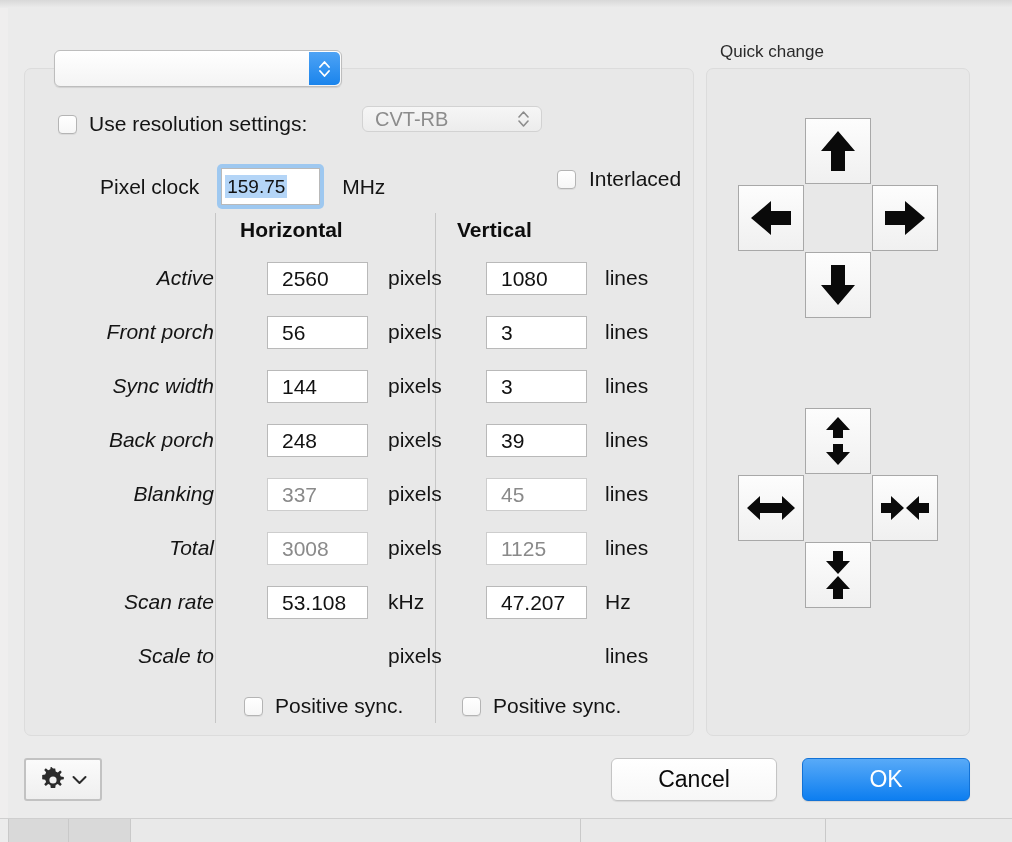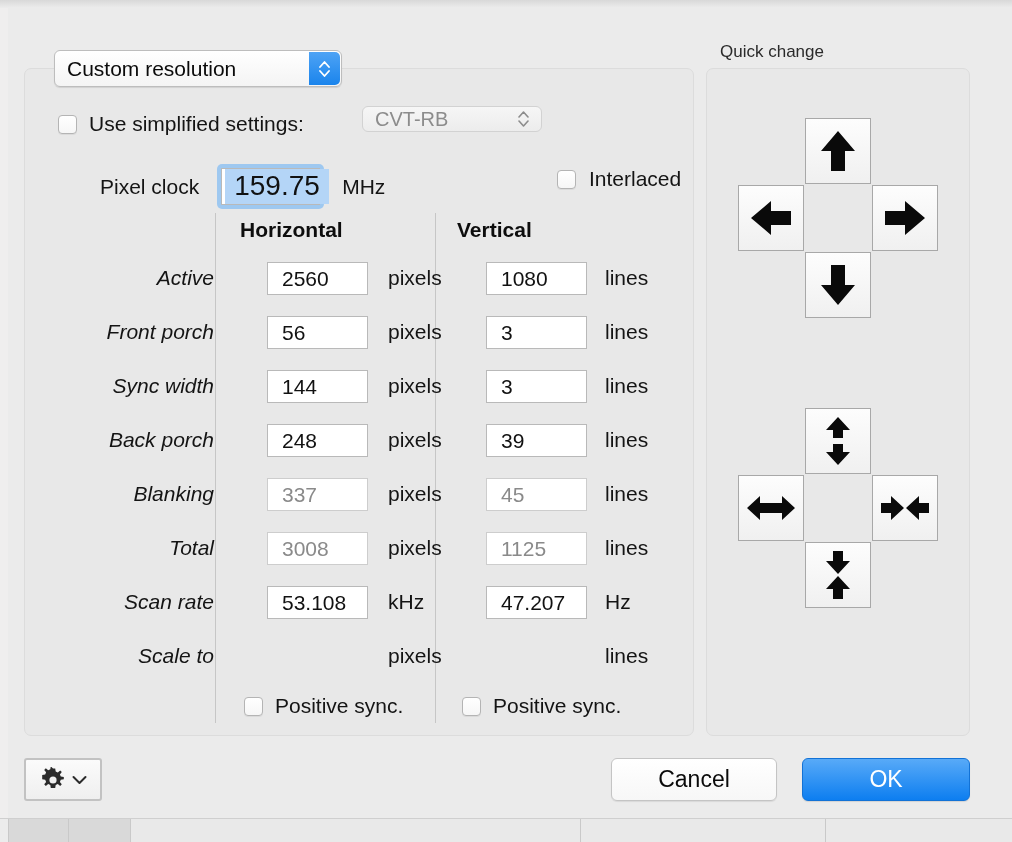--- a/index.html
+++ b/index.html
@@ -111,22 +111,22 @@
   }
   .pc-field {
     width: 99px; height: 37px;
     background: #ffffff;
     border: 1px solid #b9b9b9;
     display: flex; align-items: center;
     padding: 0 3px;
   }
   .pc-selected {
     background: #b4d5f7;
-    font-size: 28px; color: #111;
-    padding: 1px 9px;
+    font-size: 19px; color: #111;
+    padding: 1px 2px;
     line-height: 1.15;
   }
   .pc-unit { margin-left: 18px; font-size: 21px; color: #141414; }
 
   .row-interlaced {
     position: absolute; left: 518px; top: 167px;
     display: flex; align-items: center; gap: 13px; padding-left: 39px;
   }
   .row-interlaced .lbl { font-size: 21px; color: #141414; }
 
@@ -220,34 +220,33 @@
 </head>
 <body>
 
 <div class="win-top"></div>
 <div class="win-left"></div>
 
 <div class="groupbox" id="main-group"></div>
 <div class="groupbox" id="quick-group"></div>
 
 <div class="popup-button">
-  <span>Custom resolution</span>
   <span class="popup-arrowbox">
     <svg class="chev" viewBox="0 0 11 7">
       <path d="M1 6 L5.5 1 L10 6" fill="none" stroke="#fff" stroke-width="1.8" stroke-linecap="round" stroke-linejoin="round"></path>
     </svg>
     <svg class="chev" viewBox="0 0 11 7">
       <path d="M1 1 L5.5 6 L10 1" fill="none" stroke="#fff" stroke-width="1.8" stroke-linecap="round" stroke-linejoin="round"></path>
     </svg>
   </span>
 </div>
 
 <div class="row-simplified">
   <span class="chk"></span>
-  <span class="lbl">Use simplified settings:</span>
+  <span class="lbl">Use resolution settings:</span>
 </div>
 
 <div class="popup-small">
   <span>CVT-RB</span>
   <span class="stepper">
     <svg class="chev" viewBox="0 0 11 7">
       <path d="M1 6 L5.5 1 L10 6" fill="none" stroke="#8c8c8c" stroke-width="1.6" stroke-linecap="round" stroke-linejoin="round"></path>
     </svg>
     <svg class="chev" viewBox="0 0 11 7">
       <path d="M1 1 L5.5 6 L10 1" fill="none" stroke="#8c8c8c" stroke-width="1.6" stroke-linecap="round" stroke-linejoin="round"></path>

